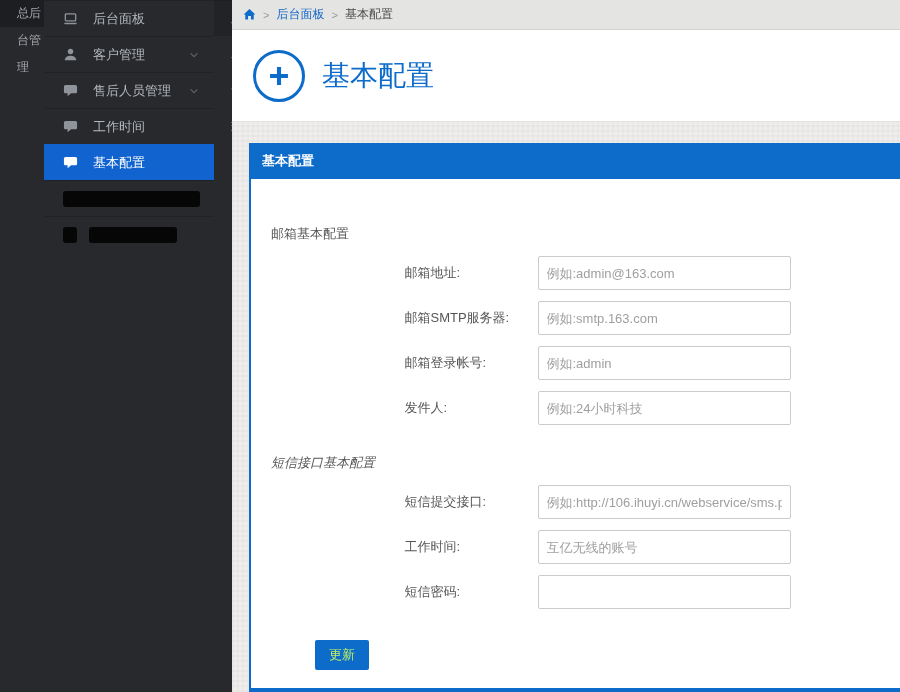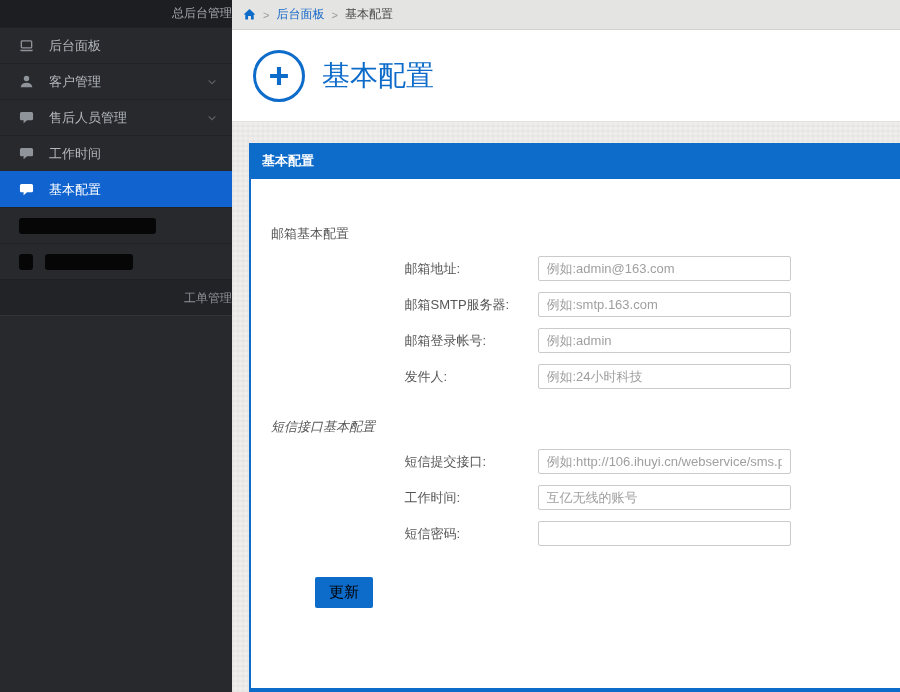--- a/index.html
+++ b/index.html
@@ -6,21 +6,21 @@
   body{
     width:900px;height:692px;overflow:hidden;
     font-family:"Liberation Sans","DejaVu Sans",sans-serif;
     background:#efeeec;
   }
   .app{display:flex;width:900px;height:692px;}
 
   
   .sidebar{
     flex:0 0 232px;width:232px;background:var(--sidebar_bg);
-    display:flex;flex-direction:column;overflow:hidden;text-align:right;
+    display:flex;flex-direction:row;overflow:hidden;
   }
   .side-header{
     height:27px;line-height:27px;background:var(--sidebar_header_bg);
     color:#a3a7ac;font-size:12px;padding-left:17px;flex:0 0 27px;
   }
   .side-item{
     height:36px;flex:0 0 36px;display:flex;align-items:center;
     padding:0 14px 0 19px;color:#b3b8bd;font-size:13px;
     border-top:1px solid #212226;cursor:pointer;box-sizing:border-box;
   }
@@ -70,27 +70,27 @@
     height:36px;flex:0 0 36px;background:var(--accent);color:#fff;
     font-size:13px;font-weight:700;display:flex;align-items:center;padding-left:11px;box-sizing:border-box;
   }
   .panel-body{background:#fff;flex:1;padding:47px 20px 0 20px;overflow:hidden;}
 
   .sec-title{font-size:13px;color:#565656;margin:0 0 14px 0;line-height:16px;}
   .sec-gap{margin-top:30px;font-style:italic;}
   .frow{display:flex;align-items:center;margin:0 0 11px 44px;justify-content:center;}
   .frow label{width:133px;flex:0 0 133px;font-size:13px;color:#565656;}
   .frow input{
-    width:253px;height:25px;box-sizing:border-box;border:1px solid #cbcbcb;border-radius:2px;
+    width:253px;height:34px;box-sizing:border-box;border:1px solid #cbcbcb;border-radius:2px;
     padding:0 8px;font-size:13px;color:#333;background:#fff;font-family:inherit;outline:none;
   }
   .frow input::placeholder{color:#9f9f9f;opacity:1;}
   .update-btn{
-    margin:20px 0 0 44px;background:var(--accent);color:#000000;border:none;border-radius:2px;
-    padding:6px 14px;font-size:15px;cursor:pointer;font-family:inherit;
+    margin:20px 0 0 44px;background:var(--accent);color:#bef264;border:none;border-radius:2px;
+    padding:6px 14px;font-size:13px;cursor:pointer;font-family:inherit;
   }
   .hidden-defs{position:absolute;width:0;height:0;overflow:hidden;}
 </style>
 </head>
 <body>
 
 <svg class="hidden-defs" xmlns="http://www.w3.org/2000/svg">
   <symbol id="i-laptop" viewBox="0 0 16 16">
       <rect x="2.5" y="3" width="11" height="7.5" rx="1" fill="none" stroke="currentColor" stroke-width="1.4"></rect>
       <path d="M1 12.5h14l-1 1.5H2z" fill="currentColor"></path>

